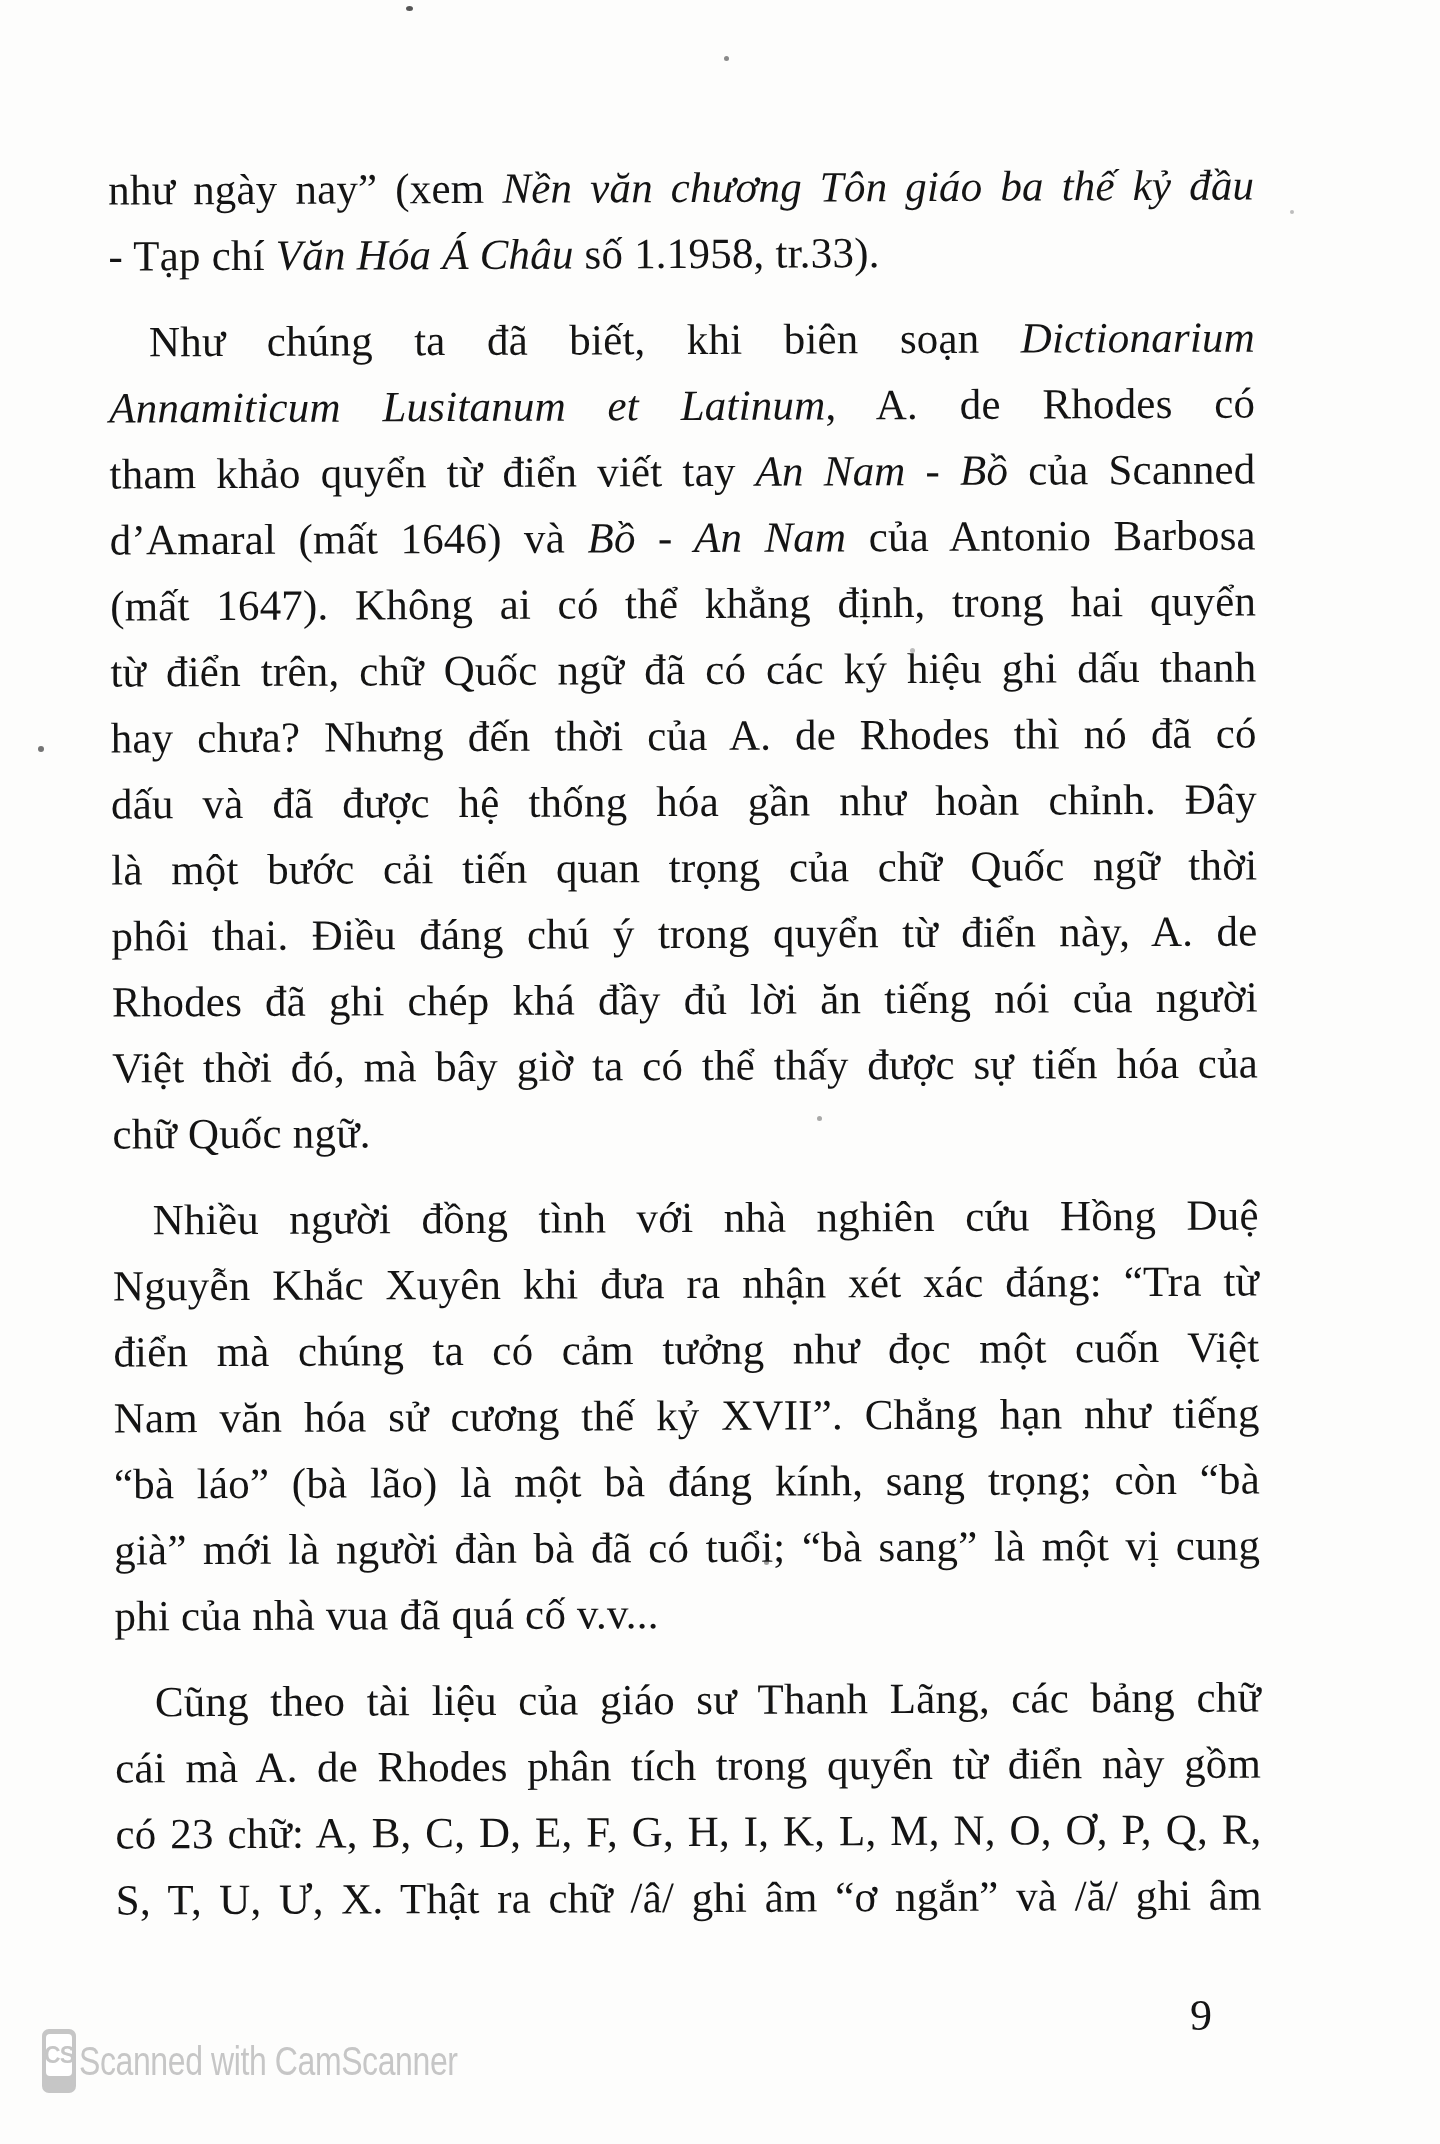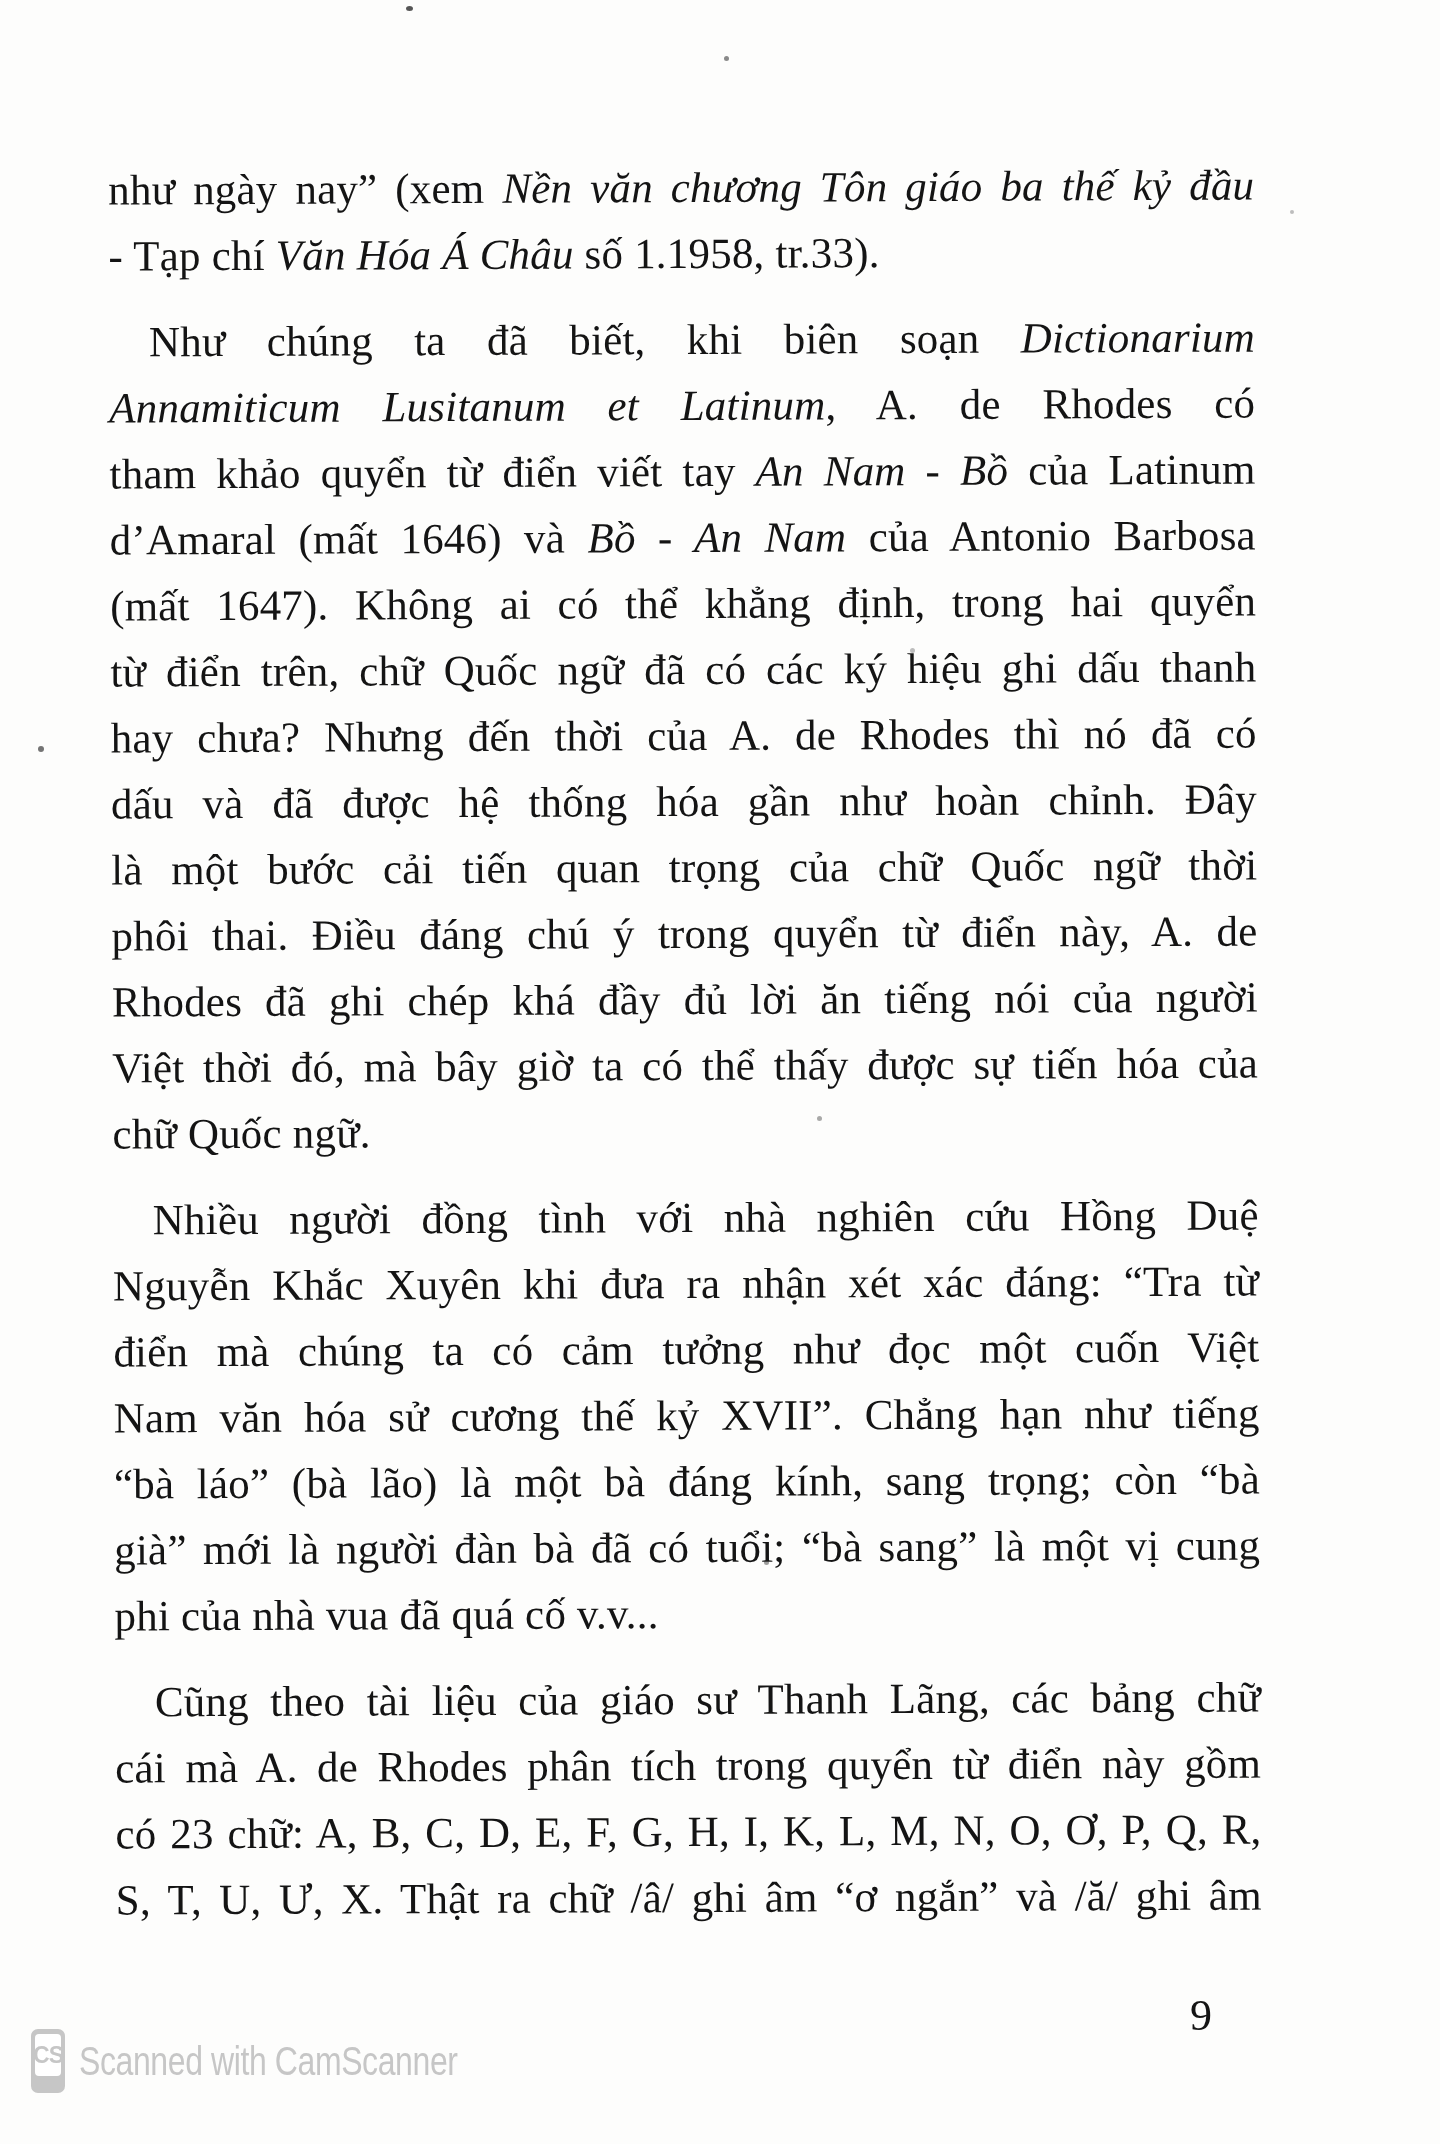--- a/index.html
+++ b/index.html
@@ -46,22 +46,22 @@
   .s1{left:406px;top:6px;width:7px;height:5px;opacity:.8;}
   .s2{left:724px;top:56px;width:5px;height:5px;opacity:.55;}
   .s3{left:38px;top:746px;width:6px;height:6px;opacity:.65;}
   .s4{left:910px;top:648px;width:5px;height:5px;opacity:.3;}
   .s5{left:817px;top:1116px;width:5px;height:5px;opacity:.4;}
   .s6{left:764px;top:1560px;width:5px;height:5px;opacity:.45;}
   .s7{left:1290px;top:210px;width:4px;height:4px;opacity:.3;}
   
   .watermark{
     position:absolute;
-    left:31px;top:2028px;height:66px;
-    display:flex;align-items:center;gap:14px;
+    left:42px;top:2028px;height:66px;
+    display:flex;align-items:center;gap:3px;
     color:var(--wm);
   }
   .cs-logo{
     width:34px;height:64px;
     background:var(--wm);
     border-radius:7px;
     position:relative;
     flex:0 0 auto;
   }
   .cs-inner{
@@ -87,21 +87,21 @@
 <div class="scan-page">
 
   <div class="text-block">
       <div class="para">
         <div class="line just"><span>như ngày nay” (xem </span><span class="it">Nền văn chương Tôn giáo ba thế kỷ đầu</span></div>
         <div class="line"><span>- Tạp chí </span><span class="it">Văn Hóa Á Châu</span><span> số 1.1958, tr.33).</span></div>
       </div>
       <div class="para indent">
         <div class="line just"><span>Như chúng ta đã biết, khi biên soạn </span><span class="it">Dictionarium</span></div>
         <div class="line just"><span class="it">Annamiticum Lusitanum et Latinum</span><span>, A. de Rhodes có</span></div>
-        <div class="line just"><span>tham khảo quyển từ điển viết tay </span><span class="it">An Nam - Bồ</span><span> của Latinum</span></div>
+        <div class="line just"><span>tham khảo quyển từ điển viết tay </span><span class="it">An Nam - Bồ</span><span> của Scanned</span></div>
         <div class="line just"><span>d’Amaral (mất 1646) và </span><span class="it">Bồ - An Nam</span><span> của Antonio Barbosa</span></div>
         <div class="line just"><span>(mất 1647). Không ai có thể khẳng định, trong hai quyển</span></div>
         <div class="line just"><span>từ điển trên, chữ Quốc ngữ đã có các ký hiệu ghi dấu thanh</span></div>
         <div class="line just"><span>hay chưa? Nhưng đến thời của A. de Rhodes thì nó đã có</span></div>
         <div class="line just"><span>dấu và đã được hệ thống hóa gần như hoàn chỉnh. Đây</span></div>
         <div class="line just"><span>là một bước cải tiến quan trọng của chữ Quốc ngữ thời</span></div>
         <div class="line just"><span>phôi thai. Điều đáng chú ý trong quyển từ điển này, A. de</span></div>
         <div class="line just"><span>Rhodes đã ghi chép khá đầy đủ lời ăn tiếng nói của người</span></div>
         <div class="line just"><span>Việt thời đó, mà bây giờ ta có thể thấy được sự tiến hóa của</span></div>
         <div class="line"><span>chữ Quốc ngữ.</span></div>

